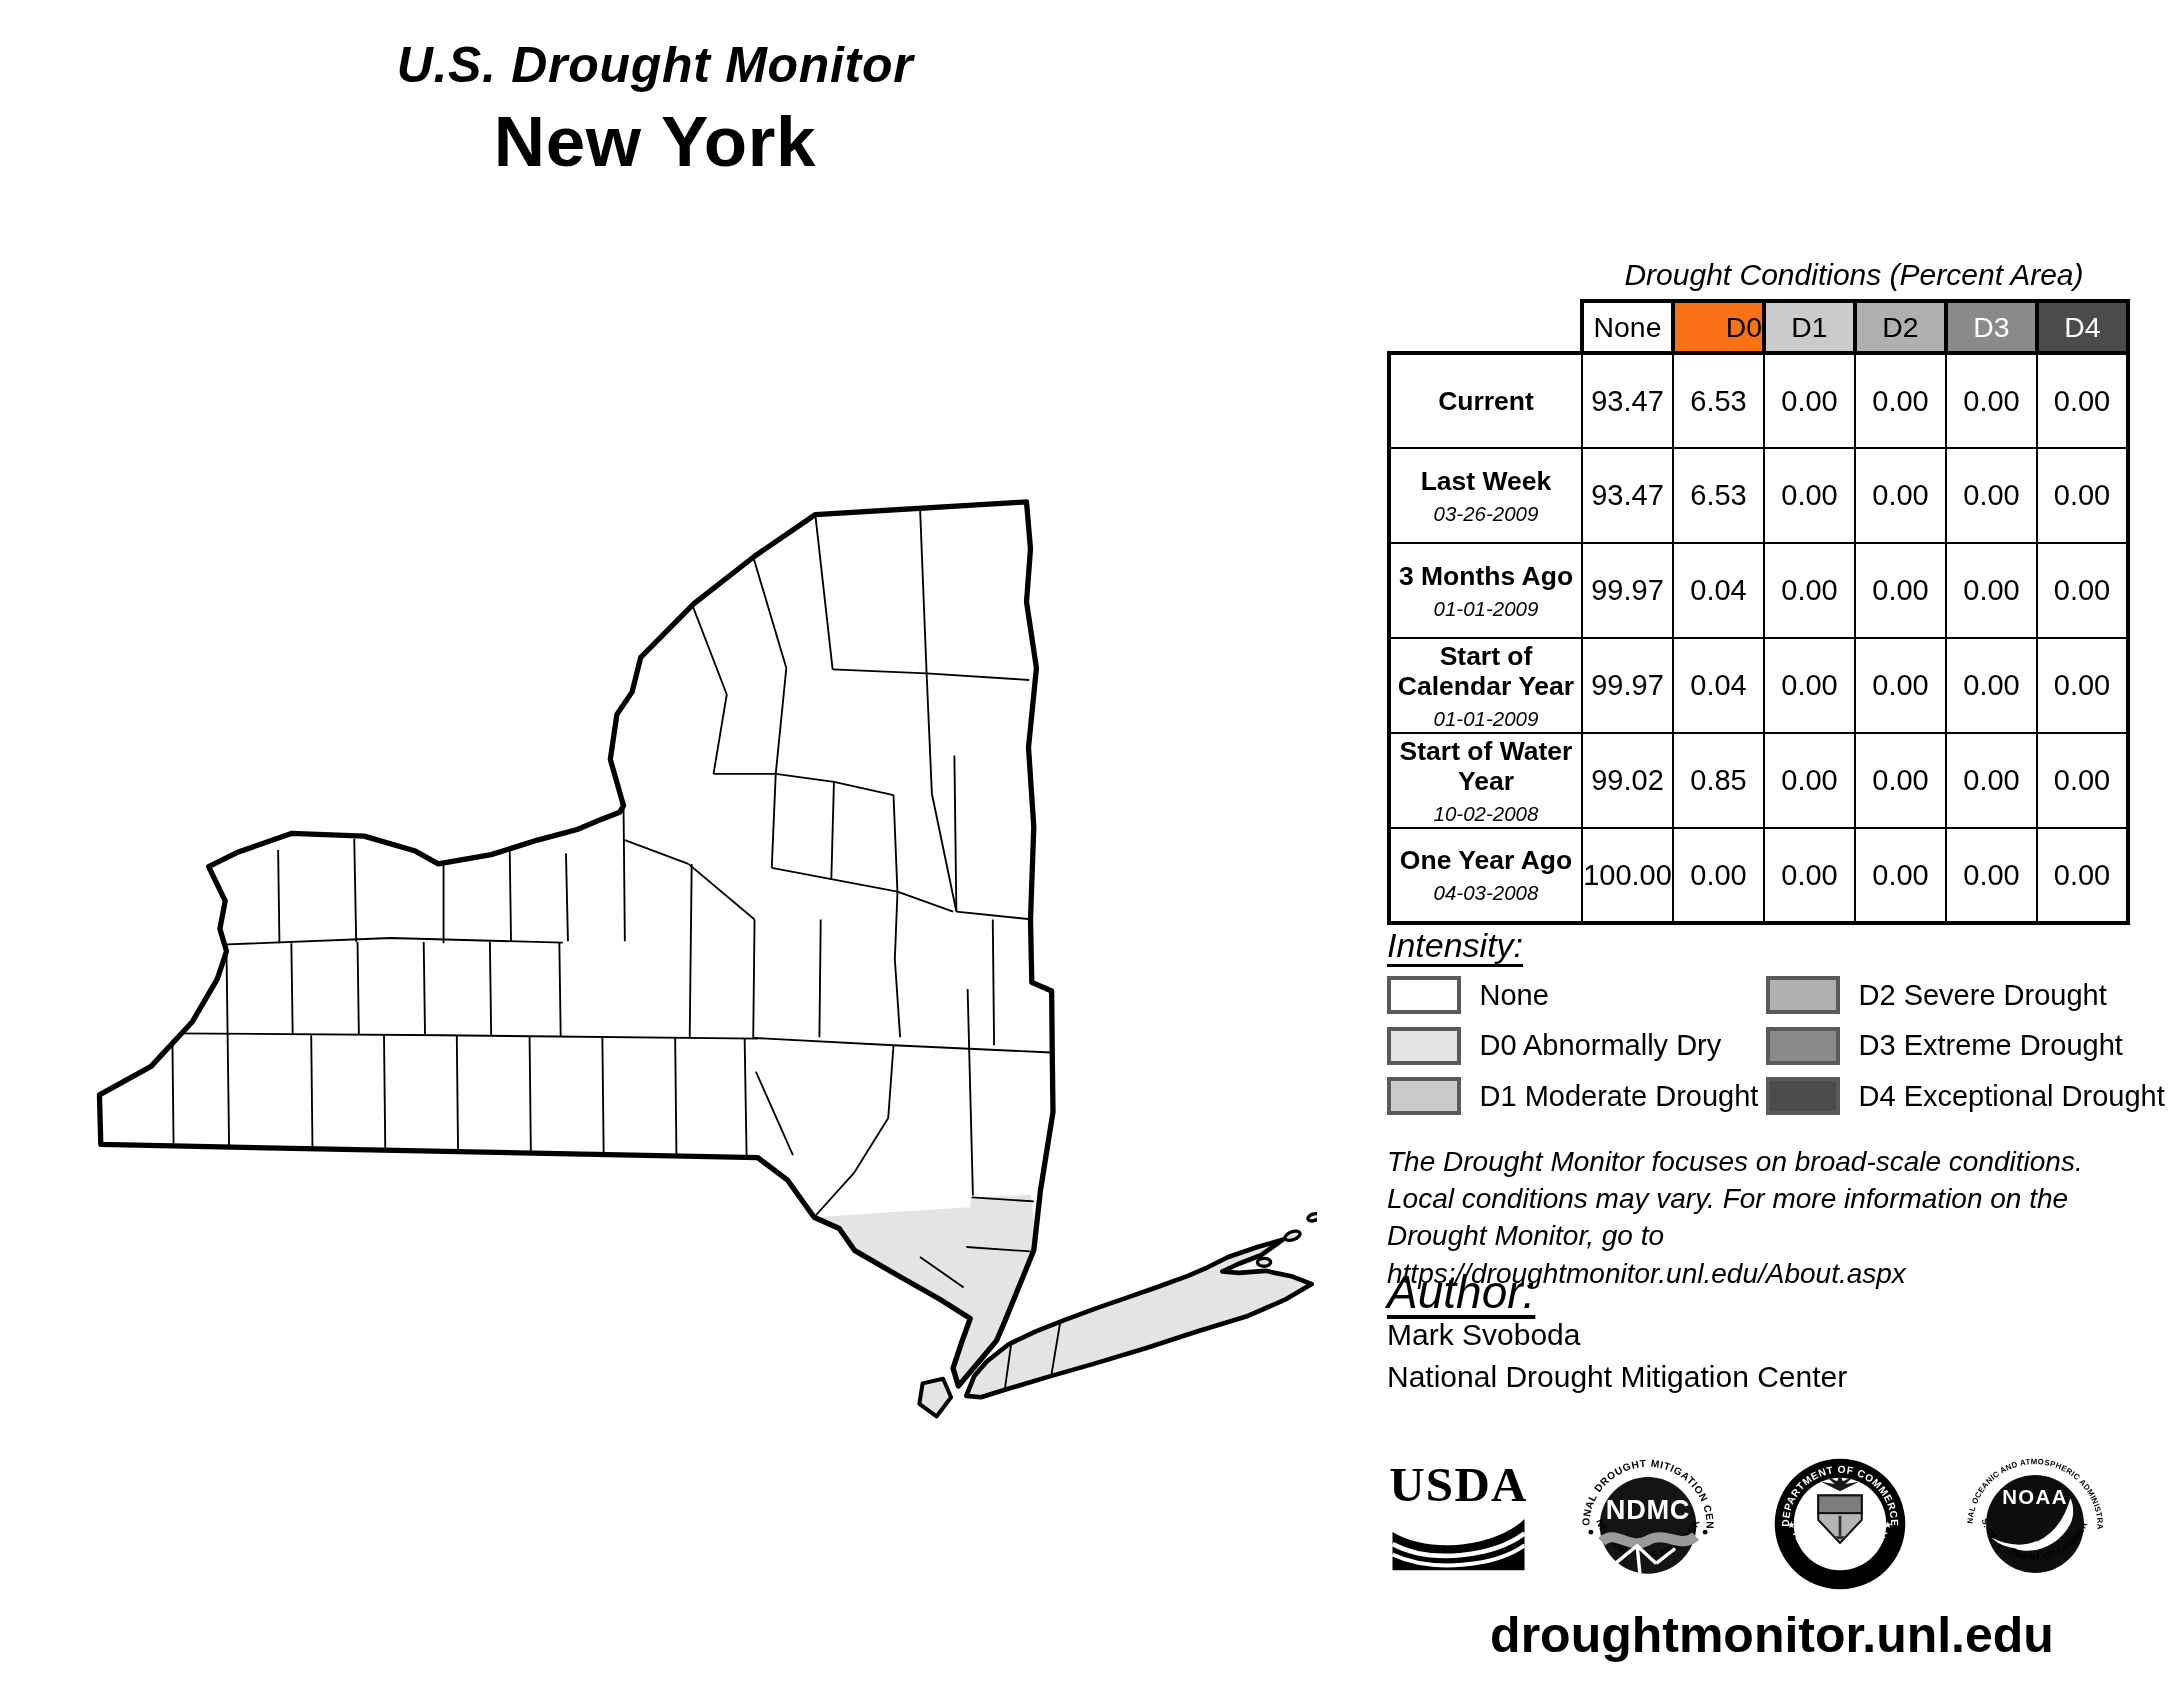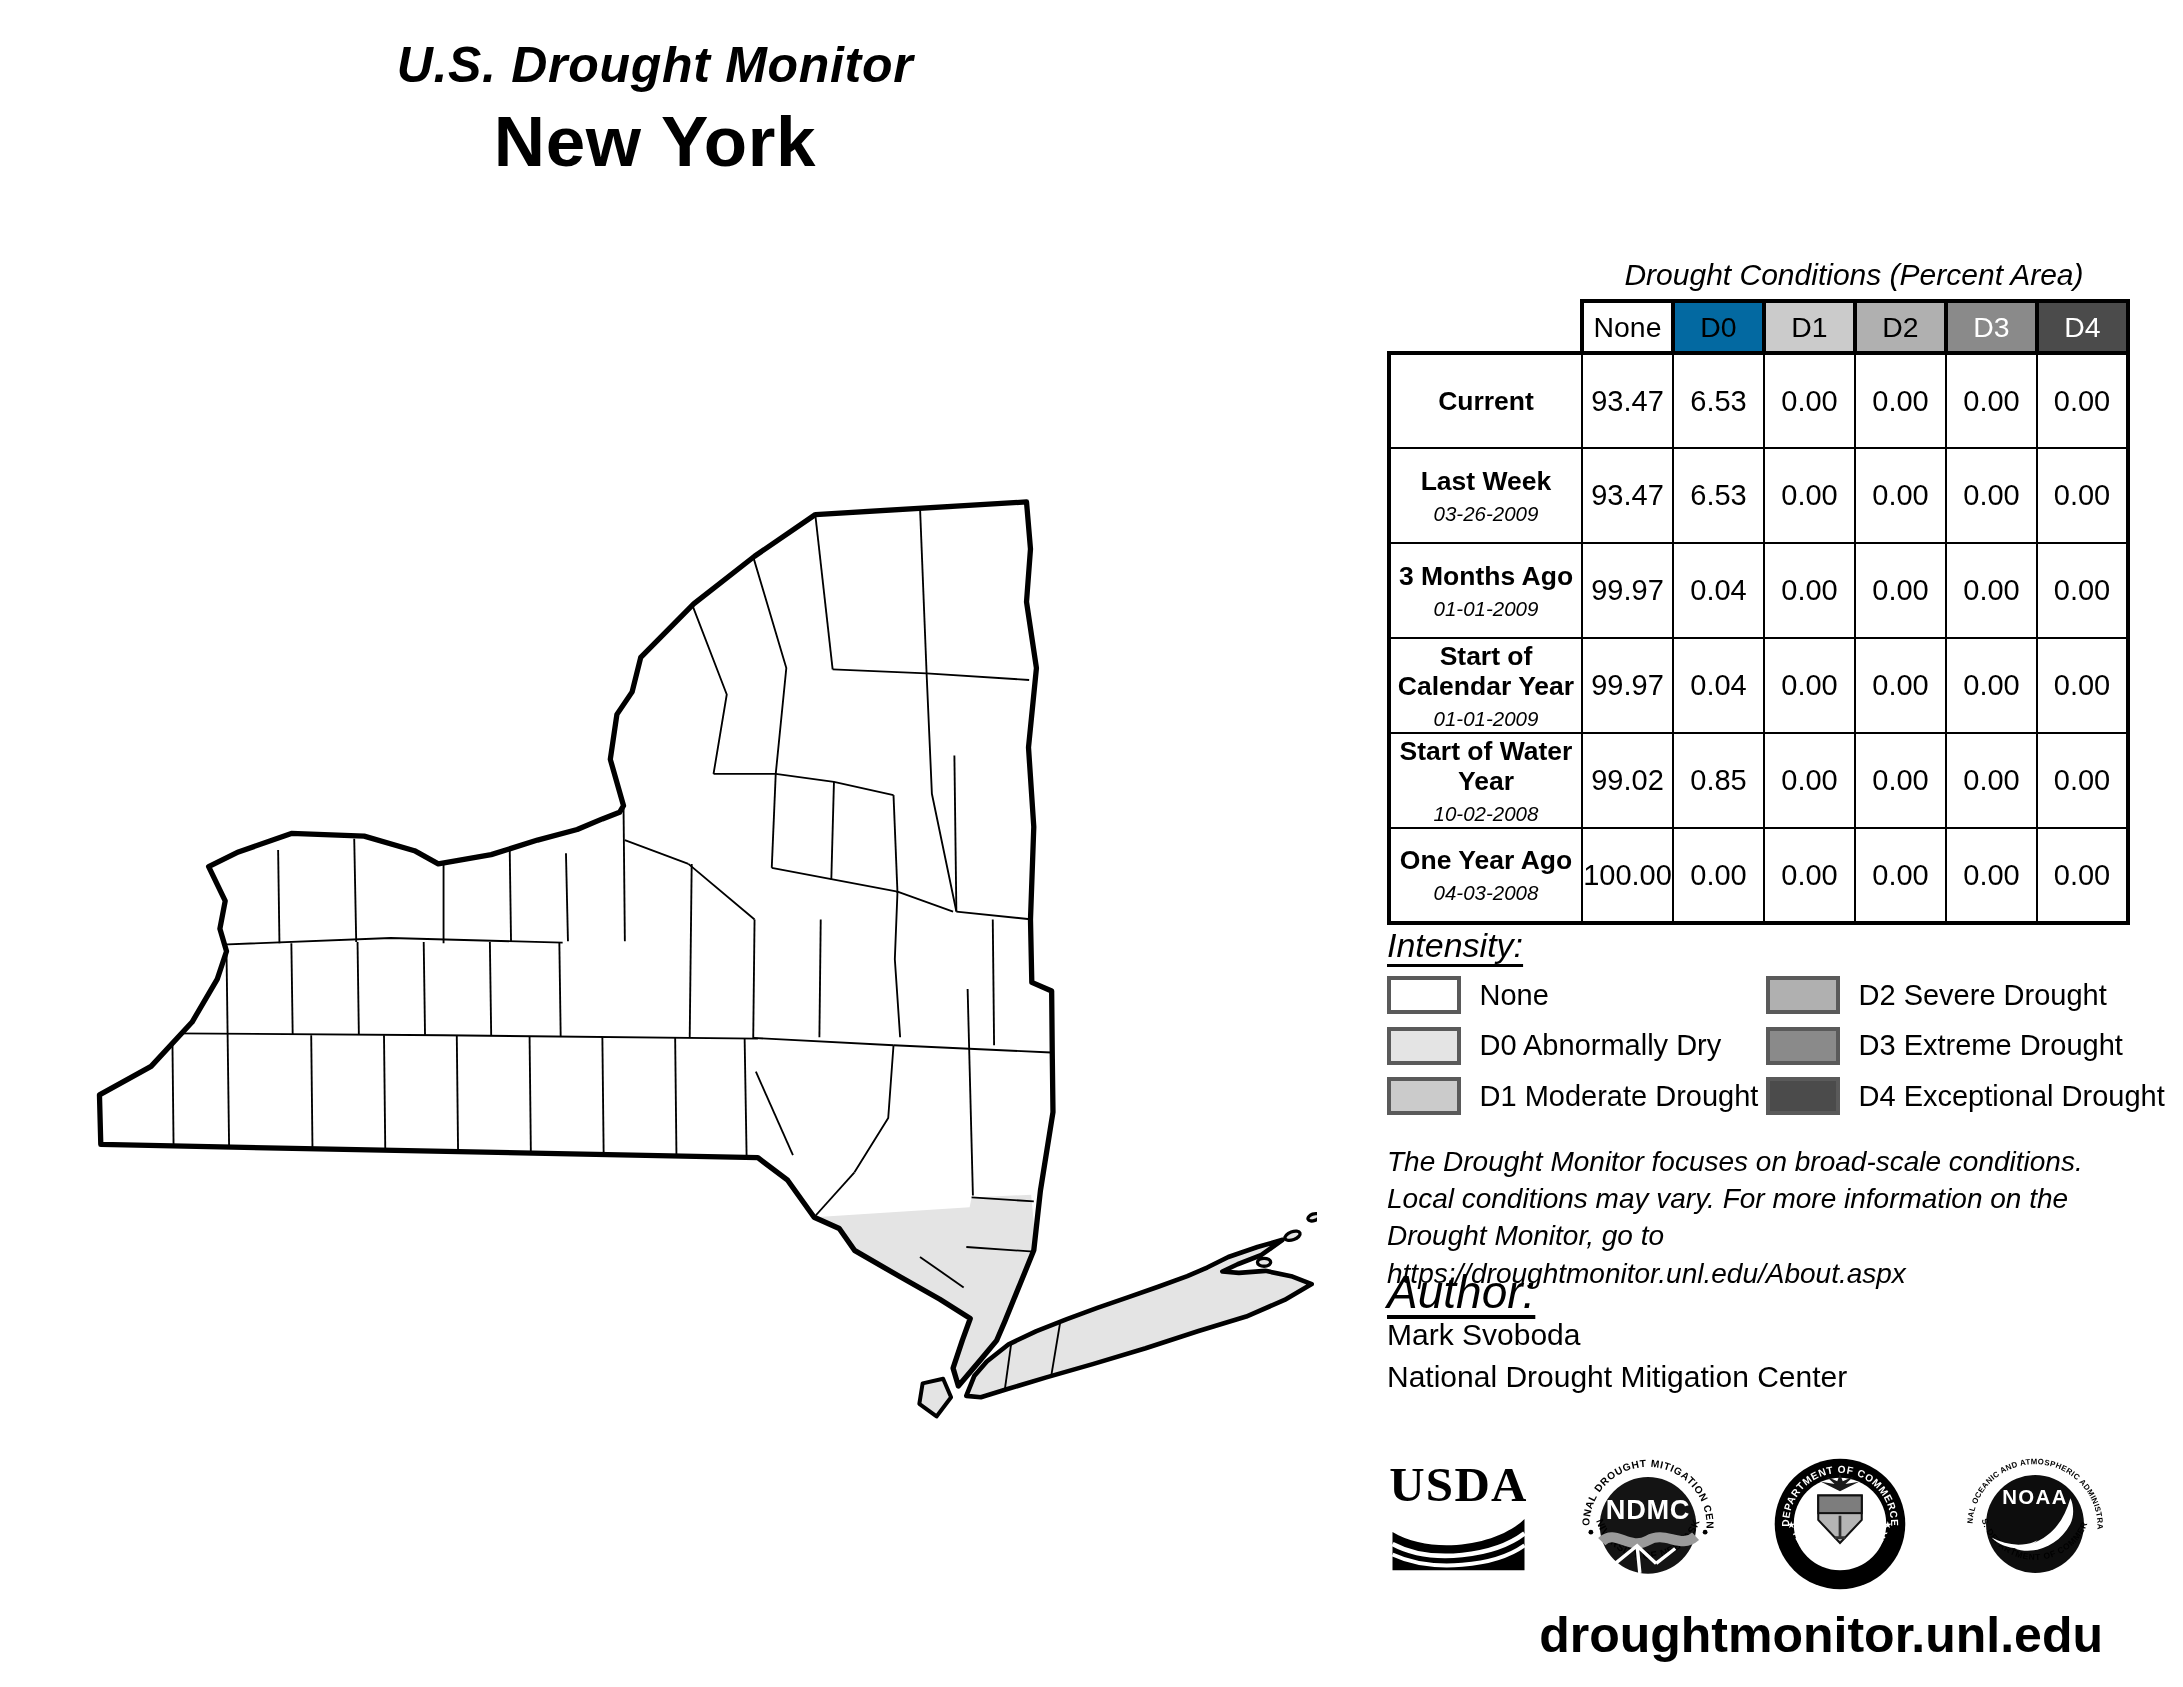--- a/index.html
+++ b/index.html
@@ -54,21 +54,21 @@
   
   .logo{position:absolute;top:1456px;width:136px;height:136px;}
   .logo svg{display:block;}
   .usda{left:1389px;top:1463px;width:139px;height:126px;text-align:center;}
   .usda .usda-text{font-family:"Liberation Serif", serif;font-weight:bold;font-size:49px;
                    letter-spacing:1.3px;line-height:0.9;}
   .ndmc{left:1580px;}
   .doc{left:1772px;}
   .noaa{left:1967px;}
 
-  .website{position:absolute;left:1441px;top:1606px;width:662px;text-align:right;
+  .website{position:absolute;left:1441px;top:1606px;width:662px;text-align:center;
            font-size:50px;font-weight:bold;}
 
   
   .map-wrap{position:absolute;left:73px;top:496px;width:1244px;height:933px;}
 </style>
 </head>
 <body>
 
 <div class="page">
 
@@ -87,21 +87,21 @@
           <col style="width:91px">
           <col style="width:91px">
           <col style="width:91px">
           <col style="width:91px">
           <col style="width:91px">
         </colgroup>
       <thead>
         <tr>
           <td class="corner"></td>
           <th style="background: rgb(255, 255, 255);">None</th>
-          <th style="background: #0369a1;">D0</th>
+          <th style="background: #f97316; text-align: right;">D0</th>
           <th style="background: rgb(203, 203, 203);">D1</th>
           <th style="background: rgb(176, 176, 176);">D2</th>
           <th class="light" style="background: rgb(138, 138, 138);">D3</th>
           <th class="light" style="background: rgb(75, 75, 75);">D4</th>
         </tr>
       </thead>
       <tbody>
         <tr>
           <th>Current</th>
           <td>93.47</td>

